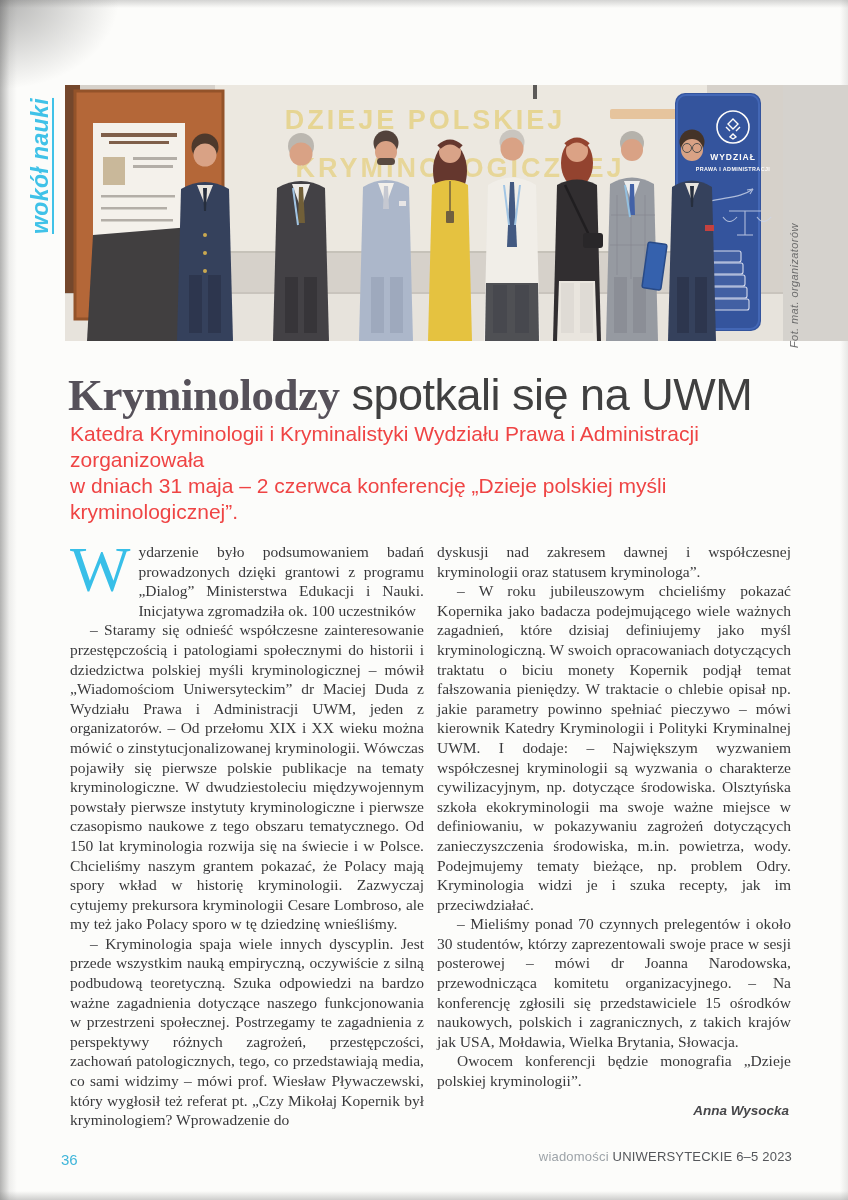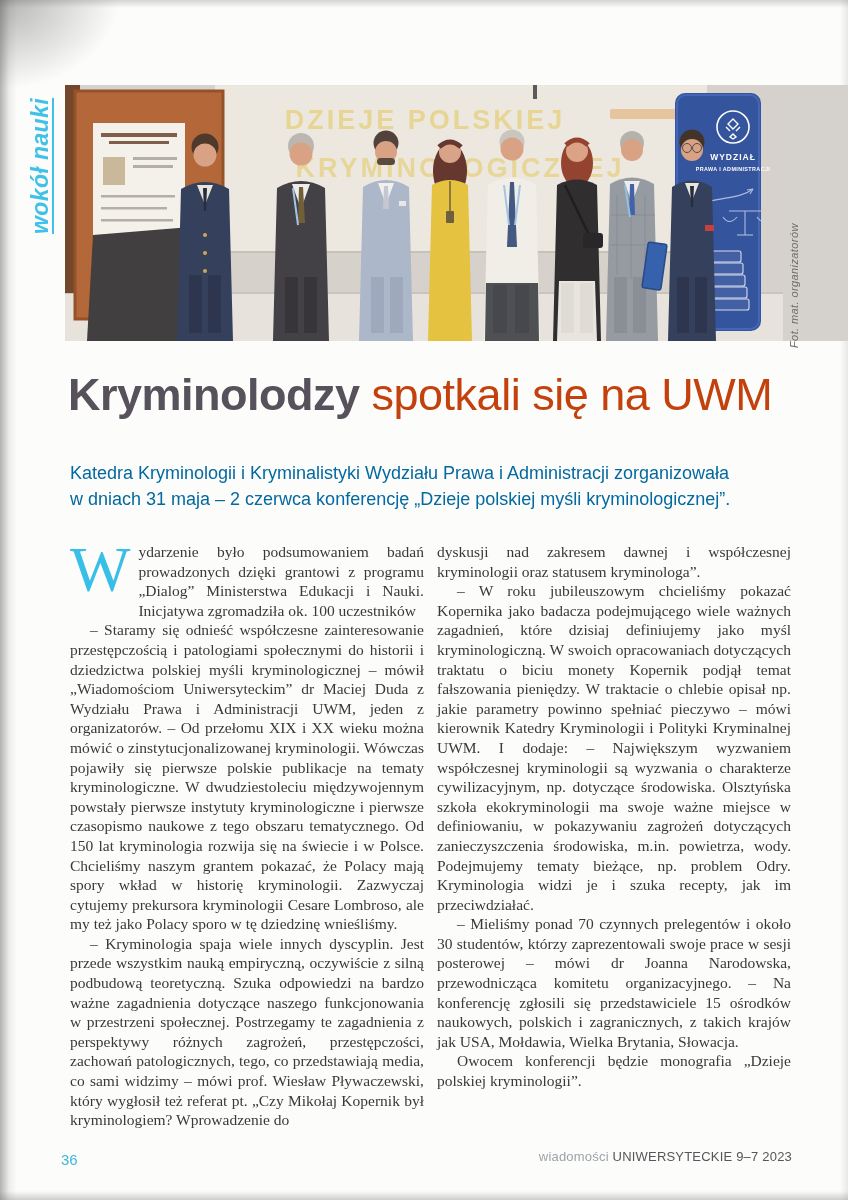--- a/index.html
+++ b/index.html
@@ -35,26 +35,26 @@
   .photo{position:absolute;left:65px;top:85px;width:800px;height:256px;background:#d5d2cd;overflow:hidden;}
   .photo svg{display:block;}
   .photo-credit{
     position:absolute;left:788px;top:348px;
     transform:rotate(-90deg);transform-origin:0 0;
     white-space:nowrap;font-size:11px;font-style:italic;color:#6d6d6d;letter-spacing:.4px;
   }
 
   
   .headline{position:absolute;left:68px;top:369px;white-space:nowrap;letter-spacing:-0.5px;}
-  .headline .strong{font-size:45px;font-weight:bold;color:#56515a;}
-  .headline .light{font-size:45px;font-weight:normal;color:#c2410c;text-align:center;}
-
-  
-  .lead{position:absolute;left:70px;top:460px;width:716px;
-    font-size:18px;line-height:26px;color:#0369a1;}
+  .headline .strong{font-size:45px;font-weight:bold;color:#56515a;font-family:Liberation Serif, serif;}
+  .headline .light{font-size:45px;font-weight:normal;color:#404040;text-align:center;}
+
+  
+  .lead{position:absolute;left:70px;top:421px;width:716px;
+    font-size:21px;line-height:26px;color:#ef4444;}
 
   
   .columns{position:absolute;left:70px;top:542px;width:722px;display:flex;gap:13px;}
   .col{width:354px;}
   .col p{
     margin:0;text-align:justify;text-indent:20px;
     font-family:"Liberation Serif", serif;
     font-size:15.5px;line-height:19.6px;color:#39393b;
   }
   .col p.noindent{text-indent:0;}
@@ -251,20 +251,21 @@
   <div class="col">
     <p class="noindent"><span class="dropcap">W</span><span>ydarzenie było podsumowaniem badań prowadzonych dzięki grantowi z programu „Dialog” Ministerstwa Edukacji i Nauki. Inicjatywa zgromadziła ok. 100 uczestników</span></p>
     <p>– Staramy się odnieść współczesne zainteresowanie przestępczością i patologiami społecznymi do historii i dziedzictwa polskiej myśli kryminologicznej – mówił „Wiadomościom Uniwersyteckim” dr Maciej Duda z Wydziału Prawa i Administracji UWM, jeden z organizatorów. – Od przełomu XIX i XX wieku można mówić o zinstytucjonalizowanej kryminologii. Wówczas pojawiły się pierwsze polskie publikacje na tematy kryminologiczne. W dwudziestoleciu międzywojennym powstały pierwsze instytuty kryminologiczne i pierwsze czasopismo naukowe z tego obszaru tematycznego. Od 150 lat kryminologia rozwija się na świecie i w Polsce. Chcieliśmy naszym grantem pokazać, że Polacy mają spory wkład w historię kryminologii. Zazwyczaj cytujemy prekursora kryminologii Cesare Lombroso, ale my też jako Polacy sporo w tę dziedzinę wnieśliśmy.</p>
     <p>– Kryminologia spaja wiele innych dyscyplin. Jest przede wszystkim nauką empiryczną, oczywiście z silną podbudową teoretyczną. Szuka odpowiedzi na bardzo ważne zagadnienia dotyczące naszego funkcjonowania w przestrzeni społecznej. Postrzegamy te zagadnienia z perspektywy różnych zagrożeń, przestępczości, zachowań patologicznych, tego, co przedstawiają media, co sami widzimy – mówi prof. Wiesław Pływaczewski, który wygłosił też referat pt. „Czy Mikołaj Kopernik był kryminologiem? Wprowadzenie do</p>
   </div>
   <div class="col">
     <p class="noindent">dyskusji nad zakresem dawnej i współczesnej kryminologii oraz statusem kryminologa”.</p>
     <p>– W roku jubileuszowym chcieliśmy pokazać Kopernika jako badacza podejmującego wiele ważnych zagadnień, które dzisiaj definiujemy jako myśl kryminologiczną. W swoich opracowaniach dotyczących traktatu o biciu monety Kopernik podjął temat fałszowania pieniędzy. W traktacie o chlebie opisał np. jakie parametry powinno spełniać pieczywo – mówi kierownik Katedry Kryminologii i Polityki Kryminalnej UWM. I dodaje: – Największym wyzwaniem współczesnej kryminologii są wyzwania o charakterze cywilizacyjnym, np. dotyczące środowiska. Olsztyńska szkoła ekokryminologii ma swoje ważne miejsce w definiowaniu, w pokazywaniu zagrożeń dotyczących zanieczyszczenia środowiska, m.in. powietrza, wody. Podejmujemy tematy bieżące, np. problem Odry. Kryminologia widzi je i szuka recepty, jak im przeciwdziałać.</p>
     <p>– Mieliśmy ponad 70 czynnych prelegentów i około 30 studentów, którzy zaprezentowali swoje prace w sesji posterowej – mówi dr Joanna Narodowska, przewodnicząca komitetu organizacyjnego. – Na konferencję zgłosili się przedstawiciele 15 ośrodków naukowych, polskich i zagranicznych, z takich krajów jak USA, Mołdawia, Wielka Brytania, Słowacja.</p>
     <p>Owocem konferencji będzie monografia „Dzieje polskiej kryminologii”.</p>
+    <div class="byline">Anna Wysocka</div>
   </div>
 </div>
 
 <div class="page-number">36</div>
 <div class="footer-right">
   <span class="pre">wiadomości</span>
-  <span class="name">UNIWERSYTECKIE 9–7 2023</span>
+  <span class="name">UNIWERSYTECKIE 6–5 2023</span>
 </div>
 
 </body></html>

